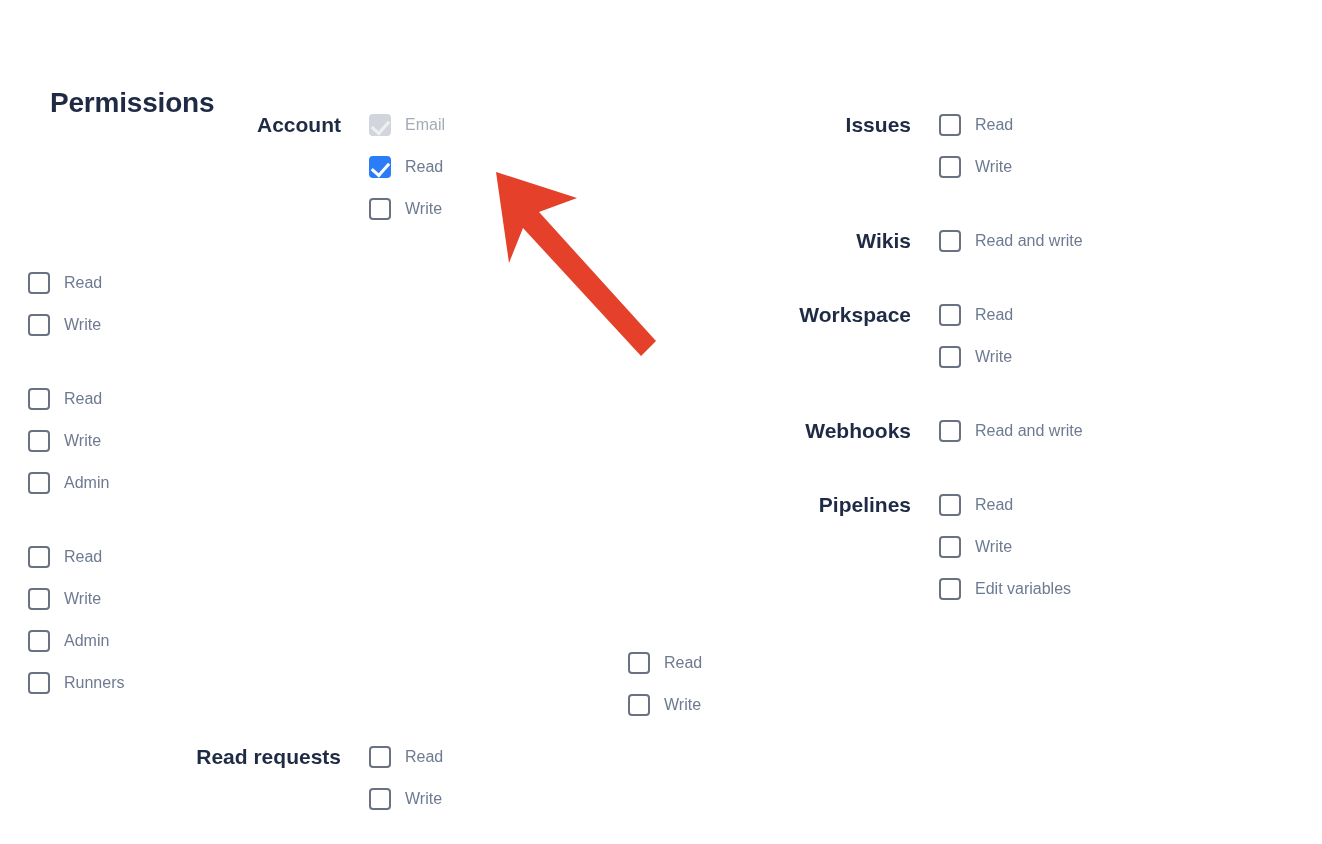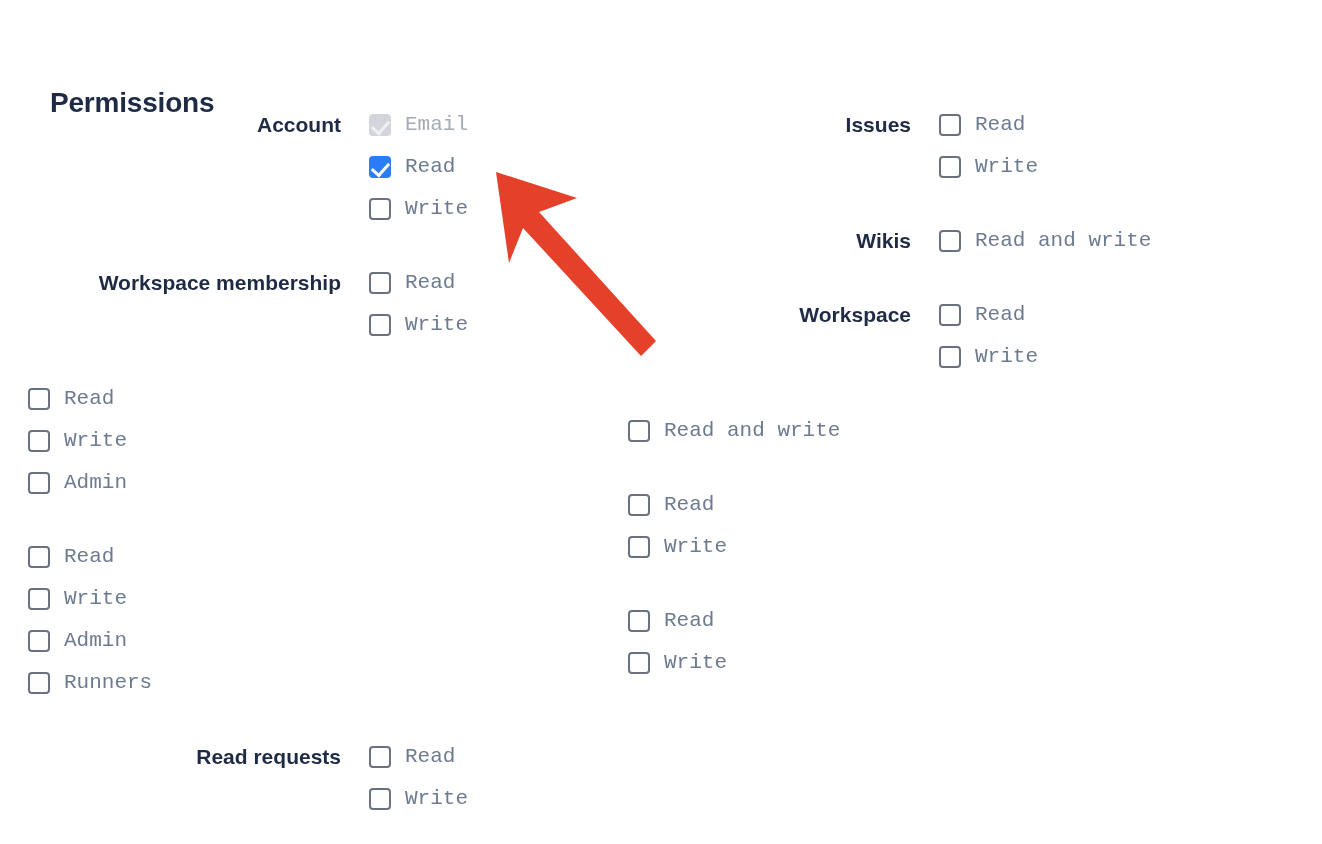--- a/index.html
+++ b/index.html
@@ -101,25 +101,24 @@
     border-width: 0 3px 3px 0;
     transform: rotate(42deg);
     display: none;
   }
   .cb.checked .tick,
   .cb.disabled-checked .tick { display: block; }
   .cb.disabled-checked .tick { border-color: #eef0f3; }
 
   .option-label {
     margin-left: 14px;
-    font-size: 21px;
+    font-size: 16px;
     color: #6d7a90;
     line-height: 26px;
     white-space: nowrap;
-    font-family: Liberation Mono, monospace;
   }
   .option-label.muted { color: #a4aab6; }
 
   
   #annotation-arrow {
     position: absolute;
     left: 0;
     top: 0;
     width: 1322px;
     height: 844px;
@@ -147,21 +146,20 @@
           </span>
           <span class="option-label">Read</span>
         </label>
         <label class="option-row">
           <span class="cb"></span>
           <span class="option-label">Write</span>
         </label>
       </div>
     </div>
     <div class="perm-group">
-      <div class="group-label">Workspace membership</div>
       <div class="option-stack">
         <label class="option-row">
           <span class="cb"></span>
           <span class="option-label">Read</span>
         </label>
         <label class="option-row">
           <span class="cb"></span>
           <span class="option-label">Write</span>
         </label>
       </div>
@@ -247,36 +245,42 @@
           <span class="cb"></span>
           <span class="option-label">Read</span>
         </label>
         <label class="option-row">
           <span class="cb"></span>
           <span class="option-label">Write</span>
         </label>
       </div>
     </div>
     <div class="perm-group">
+      <div class="group-label">Webhooks</div>
       <div class="option-stack">
         <label class="option-row">
           <span class="cb"></span>
           <span class="option-label">Read and write</span>
         </label>
       </div>
     </div>
     <div class="perm-group">
-      <div class="option-stack">
-        <label class="option-row">
-          <span class="cb"></span>
-          <span class="option-label">Read</span>
-        </label>
-        <label class="option-row">
-          <span class="cb"></span>
-          <span class="option-label">Write</span>
+      <div class="group-label">Pipelines</div>
+      <div class="option-stack">
+        <label class="option-row">
+          <span class="cb"></span>
+          <span class="option-label">Read</span>
+        </label>
+        <label class="option-row">
+          <span class="cb"></span>
+          <span class="option-label">Write</span>
+        </label>
+        <label class="option-row">
+          <span class="cb"></span>
+          <span class="option-label">Edit variables</span>
         </label>
       </div>
     </div>
     <div class="perm-group">
       <div class="option-stack">
         <label class="option-row">
           <span class="cb"></span>
           <span class="option-label">Read</span>
         </label>
         <label class="option-row">

